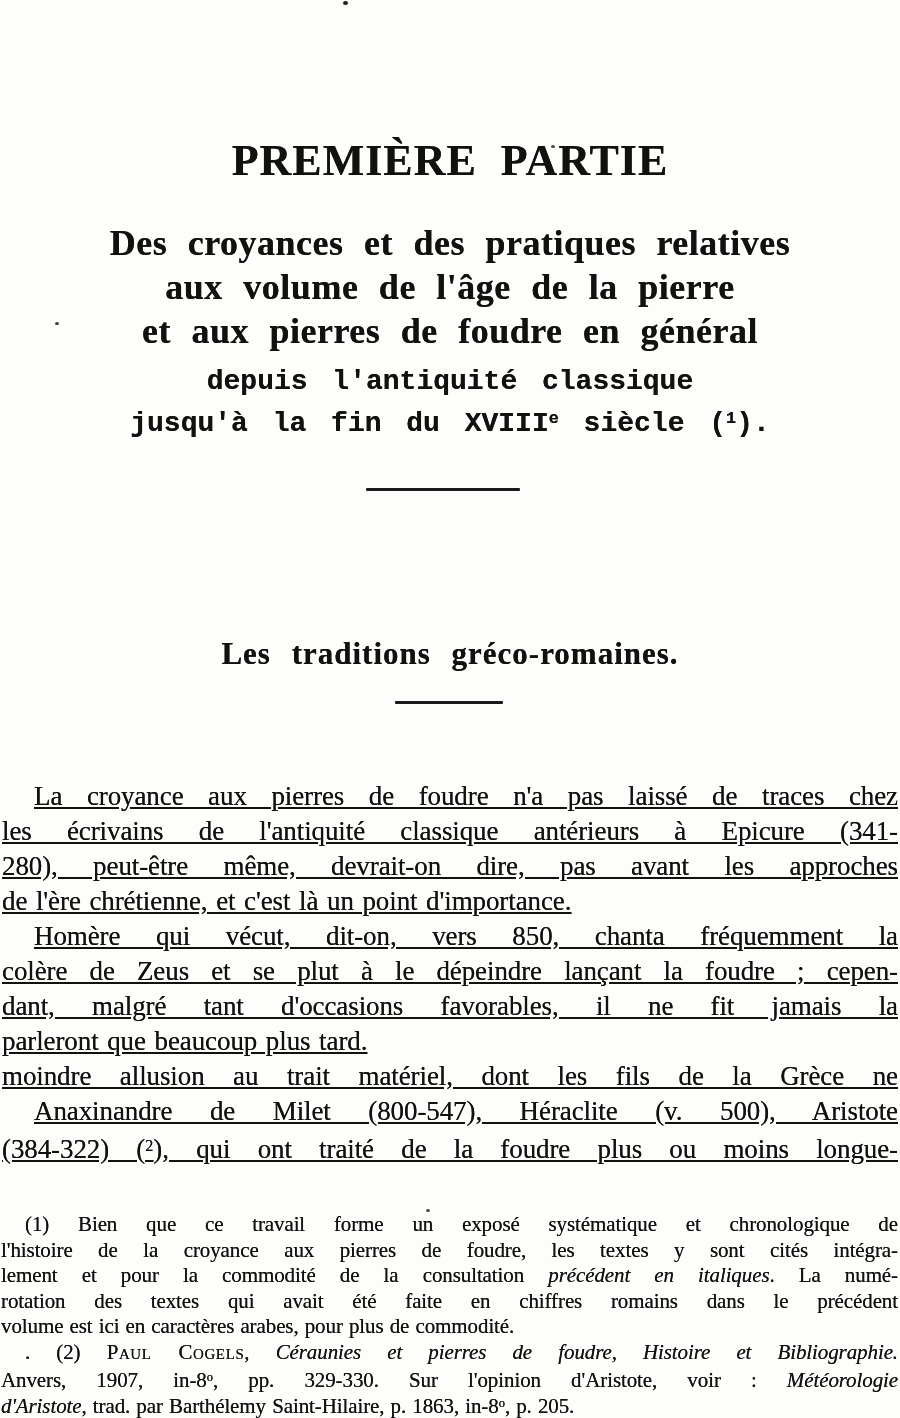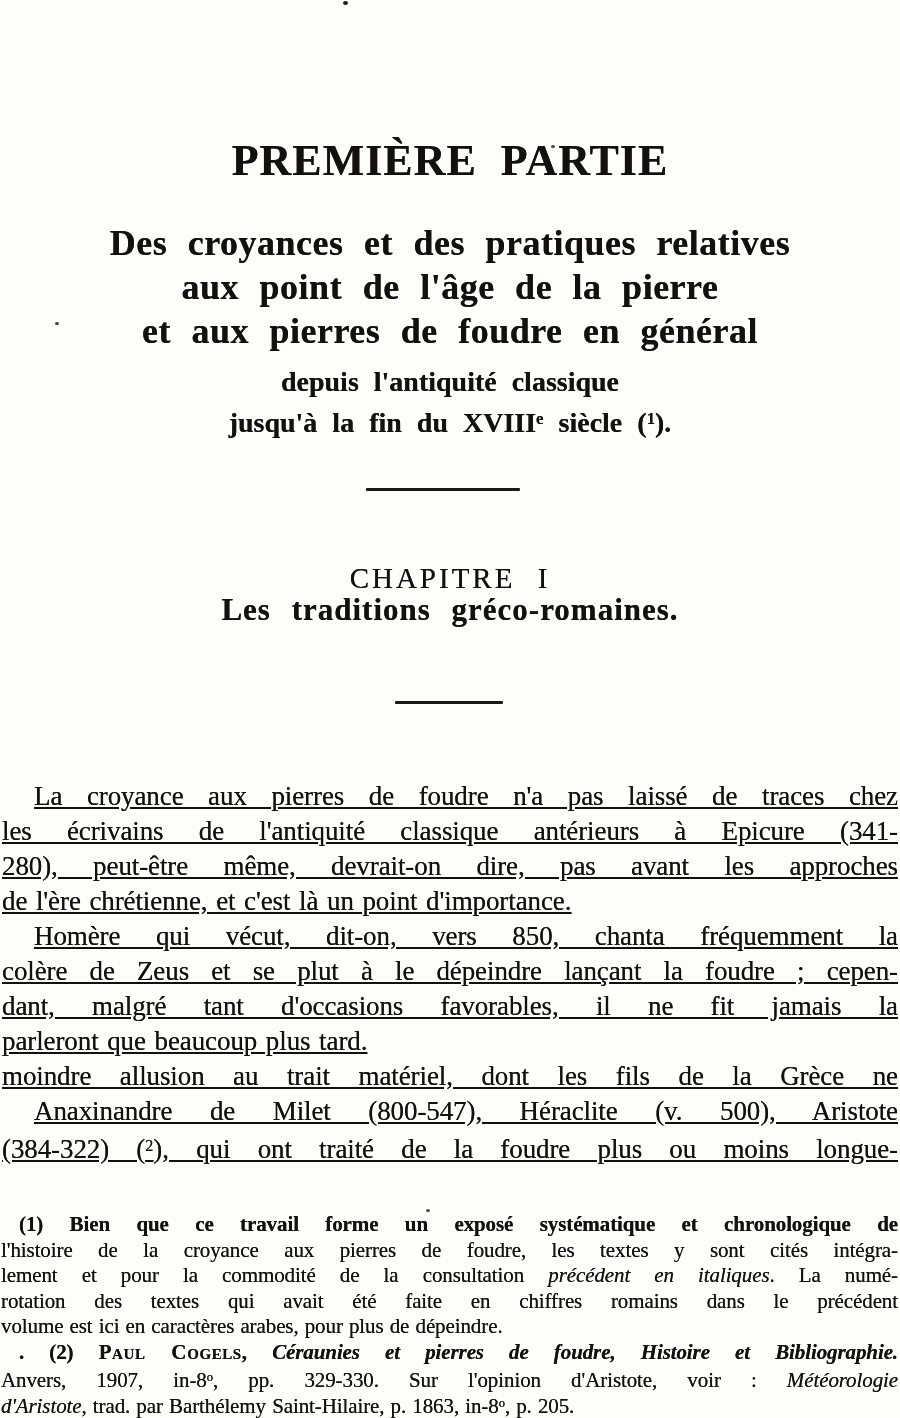--- a/index.html
+++ b/index.html
@@ -20,29 +20,29 @@
   .speck.s4{left:426px;top:1209px;width:4px;height:3px;opacity:.8;}
 
   .centered{position:absolute;left:0;width:100%;text-align:center;}
 
   .part-title{
     top:138px;margin:0;
     font-size:44px;line-height:46px;font-weight:bold;
     letter-spacing:1px;word-spacing:12px;
   }
   .subtitle{top:221px;font-weight:bold;font-size:36px;line-height:44px;letter-spacing:.5px;word-spacing:11px;text-align:center;}
-  .period{top:363px;font-weight:bold;font-size:28px;line-height:37px;word-spacing:8px;}
+  .period{top:363px;font-weight:bold;font-size:28px;line-height:37px;word-spacing:8px;font-family:Liberation Mono, monospace;}
   .period-line{text-align:center;}
 
   .rule{position:absolute;background:#191919;border-radius:1px;}
   .rule1{top:488px;left:366px;width:154px;height:3px;}
   .rule2{top:701px;left:395px;width:108px;height:3px;}
 
   .chapter-label{top:562px;font-size:29px;letter-spacing:3px;word-spacing:12px;}
-  .chapter-title{top:592px;font-weight:bold;font-size:31px;letter-spacing:1px;word-spacing:12px;}
+  .chapter-title{top:636px;font-weight:bold;font-size:31px;letter-spacing:1px;word-spacing:12px;}
 
   .body-text{
     position:absolute;top:779px;left:2px;width:896px;
     font-size:27px;letter-spacing:-0.1px;word-spacing:2px;
   }
   .body-line{height:35px;line-height:35px;text-decoration:underline;}
 
   .footnotes{
     position:absolute;top:1212px;left:1px;width:897px;
     font-size:21px;letter-spacing:-0.1px;word-spacing:1px;
@@ -50,52 +50,51 @@
   .foot-line{height:25.5px;line-height:25.5px;}
 
   .line{
     text-align:justify;
     text-align-last:justify;
     -moz-text-align-last:justify;
     overflow:visible;
   }
   .line.endline{text-align-last:left;-moz-text-align-last:left;}
   .line.indent{padding-left:32px;}
-  .foot-line.indent{padding-left:18px;font-weight:bold;}
+  .foot-line.indent{padding-left:24px;}
 
   .s-i{font-style:italic;}
   .s-sc{font-variant:small-caps;letter-spacing:.6px;}
   .s-sup{font-size:60%;vertical-align:.45em;letter-spacing:0;}
 </style>
 </head>
 <body>
 
 <div class="page">
 
   <div class="speck s1"></div>
   <div class="speck s2"></div>
   <div class="speck s3"></div>
   <div class="speck s4"></div>
 
   <h1 class="centered part-title">PREMIÈRE PARTIE</h1>
 
   <div class="centered subtitle">
     <div>Des croyances et des pratiques relatives</div>
-    <div>aux point de l'âge de la pierre</div>
+    <div>aux volume de l'âge de la pierre</div>
     <div>et aux pierres de foudre en général</div>
   </div>
 
   <div class="centered period" id="period">
       <div class="period-line"><span>depuis l'antiquité classique</span></div>
       <div class="period-line"><span>jusqu'à la fin du XVIII</span><span class="s-sup">e</span><span> siècle (</span><span class="s-sup">1</span><span>).</span></div>
     </div>
 
   <div class="rule rule1"></div>
 
-  <div class="centered chapter-label">CHAPITRE I</div>
 
   <div class="centered chapter-title">Les traditions gréco-romaines.</div>
 
   <div class="rule rule2"></div>
 
   <div class="body-text" id="body-text">
       <div>
         <div class="line body-line indent"><span>La croyance aux pierres de foudre n'a pas laissé de traces chez</span></div>
         <div class="line body-line"><span>les écrivains de l'antiquité classique antérieurs à Epicure (341-</span></div>
         <div class="line body-line"><span>280), peut-être même, devrait-on dire, pas avant les approches</span></div>
@@ -113,21 +112,21 @@
         <div class="line body-line"><span>(384-322) (</span><span class="s-sup">2</span><span>), qui ont traité de la foudre plus ou moins longue-</span></div>
       </div>
     </div>
 
   <div class="footnotes" id="footnotes">
       <div>
         <div class="line foot-line indent"><span>(1) Bien que ce travail forme un exposé systématique et chronologique de</span></div>
         <div class="line foot-line"><span>l'histoire de la croyance aux pierres de foudre, les textes y sont cités intégra-</span></div>
         <div class="line foot-line"><span>lement et pour la commodité de la consultation </span><span class="s-i">précédent en italiques</span><span>. La numé-</span></div>
         <div class="line foot-line"><span>rotation des textes qui avait été faite en chiffres romains dans le précédent</span></div>
-        <div class="line foot-line endline"><span>volume est ici en caractères arabes, pour plus de dépeindre.</span></div>
+        <div class="line foot-line endline"><span>volume est ici en caractères arabes, pour plus de commodité.</span></div>
       </div>
       <div>
         <div class="line foot-line indent"><span>. (2) </span><span class="s-sc">Paul Cogels</span><span>, </span><span class="s-i">Céraunies et pierres de foudre, Histoire et Bibliographie.</span></div>
         <div class="line foot-line"><span>Anvers, 1907, in-8</span><span class="s-sup">o</span><span>, pp. 329-330. Sur l'opinion d'Aristote, voir : </span><span class="s-i">Météorologie</span></div>
         <div class="line foot-line endline"><span class="s-i">d'Aristote</span><span>, trad. par Barthélemy Saint-Hilaire, p. 1863, in-8</span><span class="s-sup">o</span><span>, p. 205.</span></div>
       </div>
     </div>
 
 </div>
 

